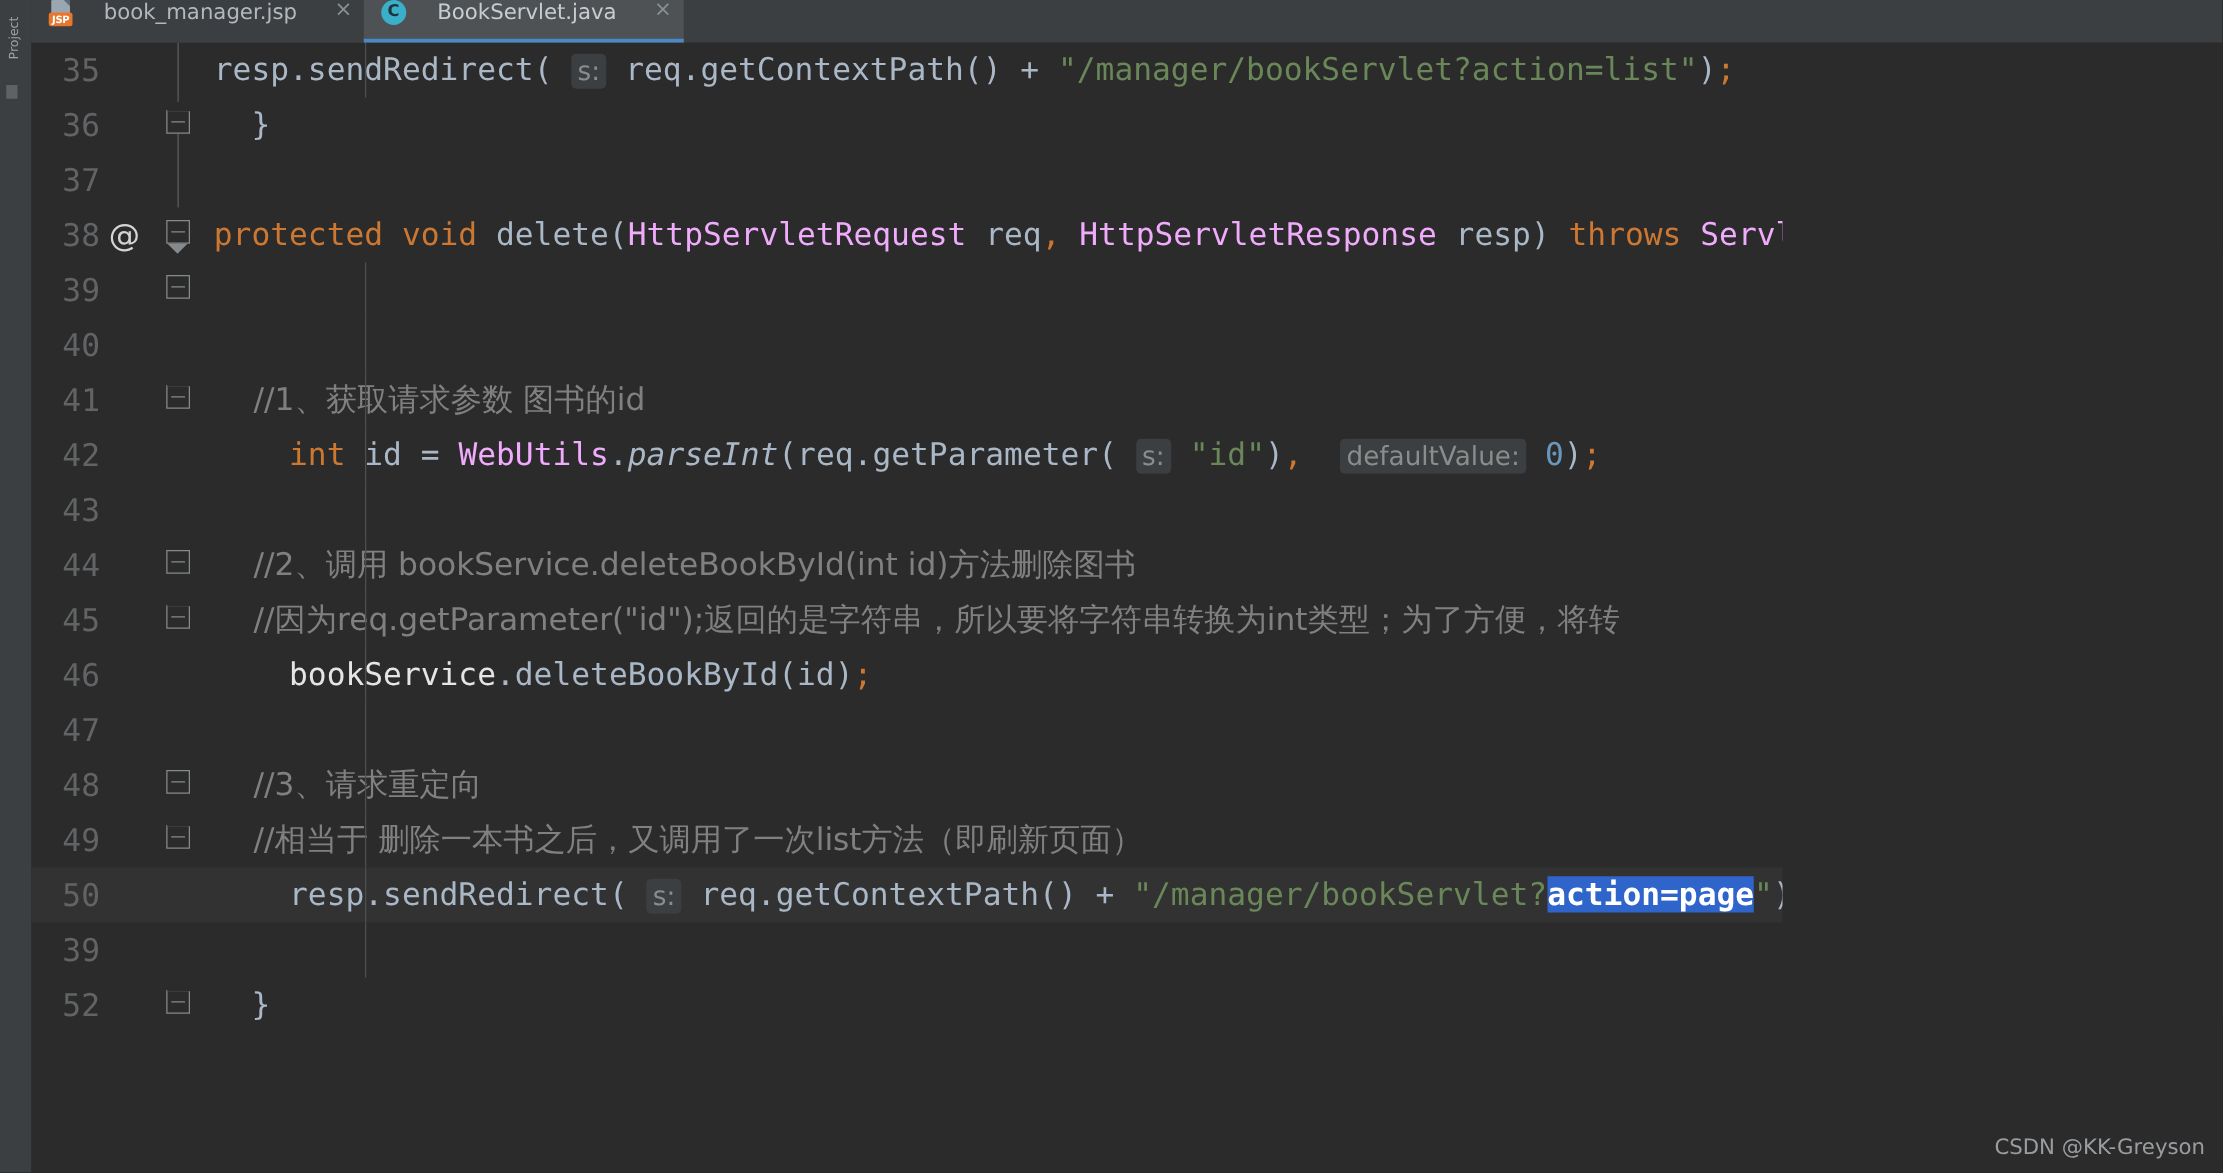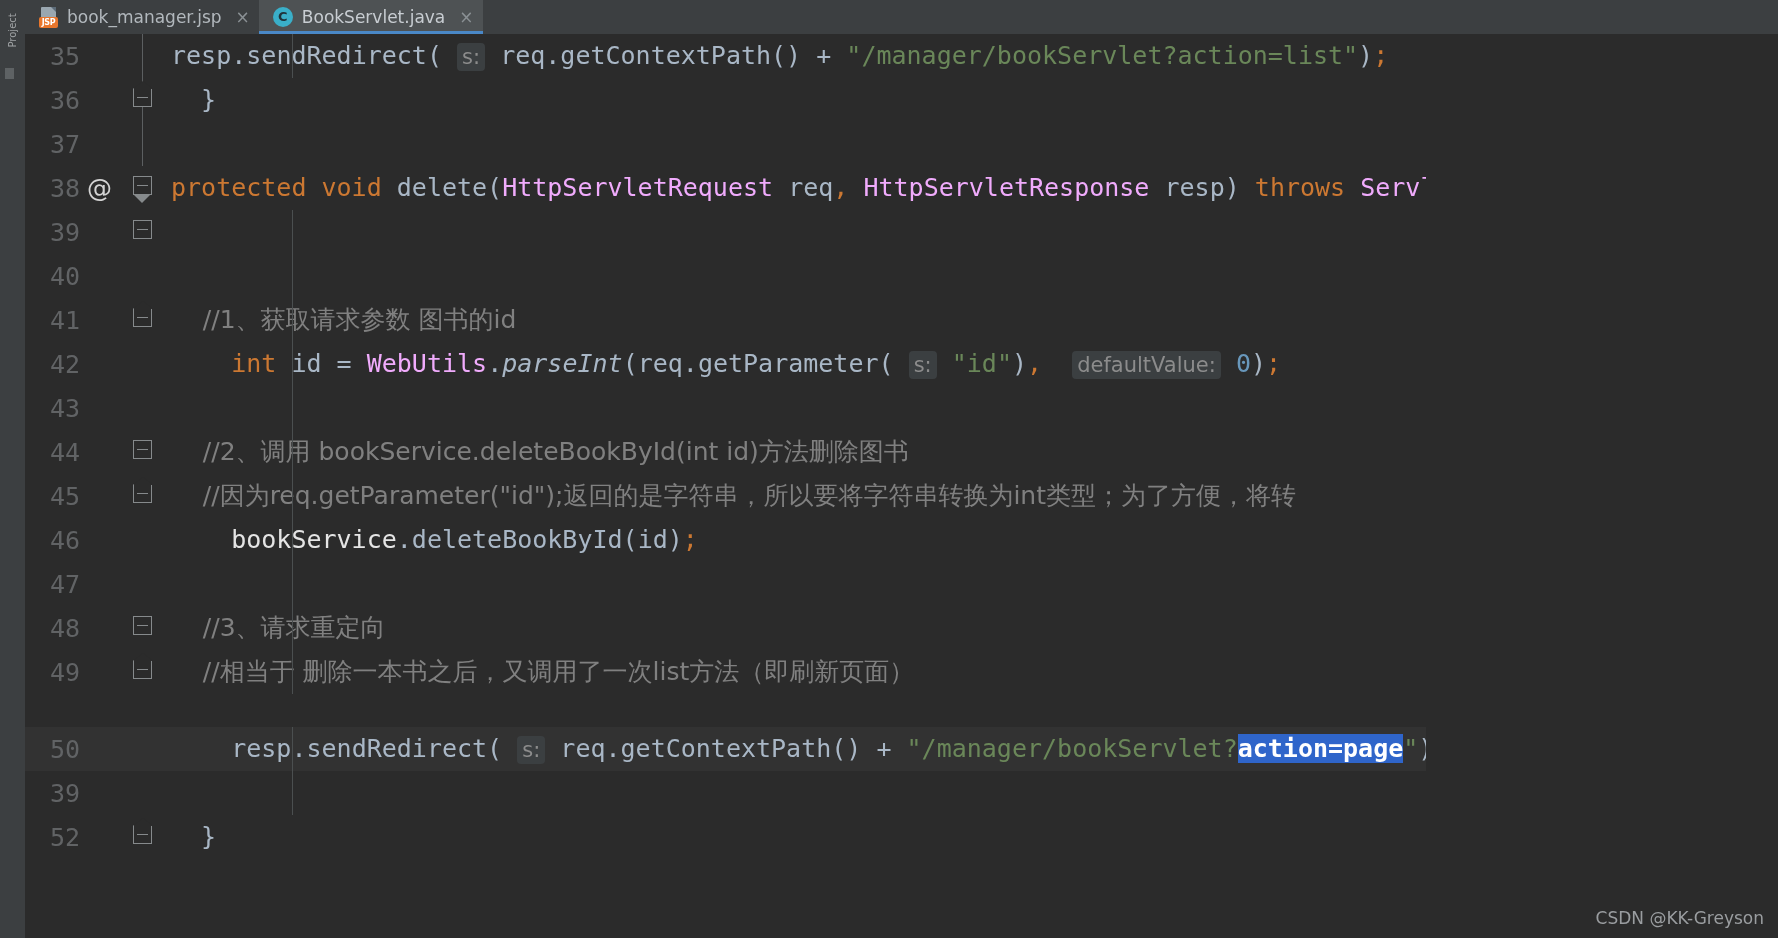--- a/index.html
+++ b/index.html
@@ -59,28 +59,27 @@
     top: 0;
     width: 1753px;
     height: 34px;
     background: #3c3f41;
     display: flex;
     align-items: stretch;
     z-index: 4;
   }
   .tab {
     display: flex;
-    align-items: center;
     padding: 0 9px 0 14px;
     height: 34px;
     position: relative;
     cursor: default;
     font-family: "DejaVu Sans", sans-serif;
     font-size: 17px;
-    gap: 9px;
+    gap: 25px;
   }
   .tab.inactive { background: #3c3f41; color: #b2b8bd; }
   .tab.active   { background: #4e5254; color: #c8cdd2; }
   .tab.active::after {
     content: "";
     position: absolute;
     left: 0; right: 0; bottom: 0;
     height: 3px;
     background: #4a88c7;
   }
@@ -154,21 +153,21 @@
   }
 
   .row {
     position: relative;
     display: flex;
     align-items: center;
     height: 44px;
     width: 1753px;
     white-space: pre;
   }
-  .row.current { background: #323232; margin-top: 33px; }
+  .row.current { background: #323232; }
 
   
   .gutter {
     width: 105px;
     height: 44px;
     flex: none;
     position: relative;
     display: flex;
     align-items: center;
   }

